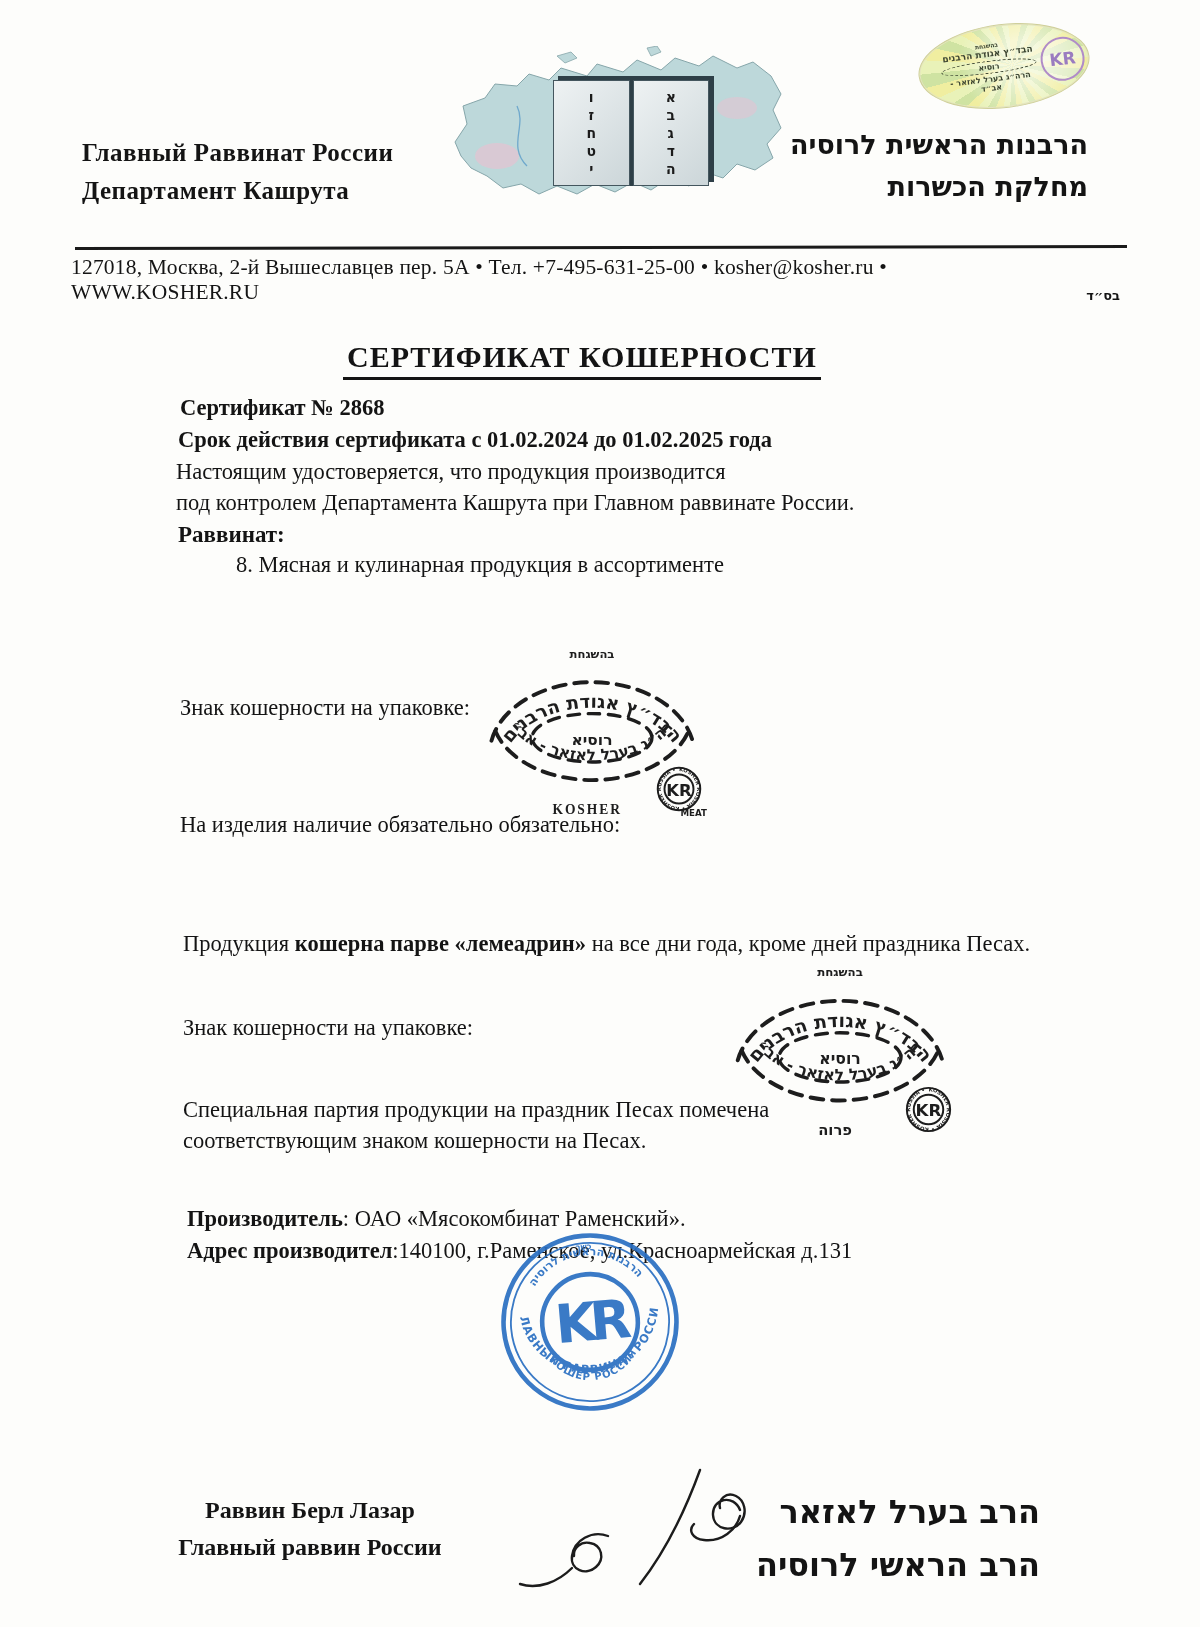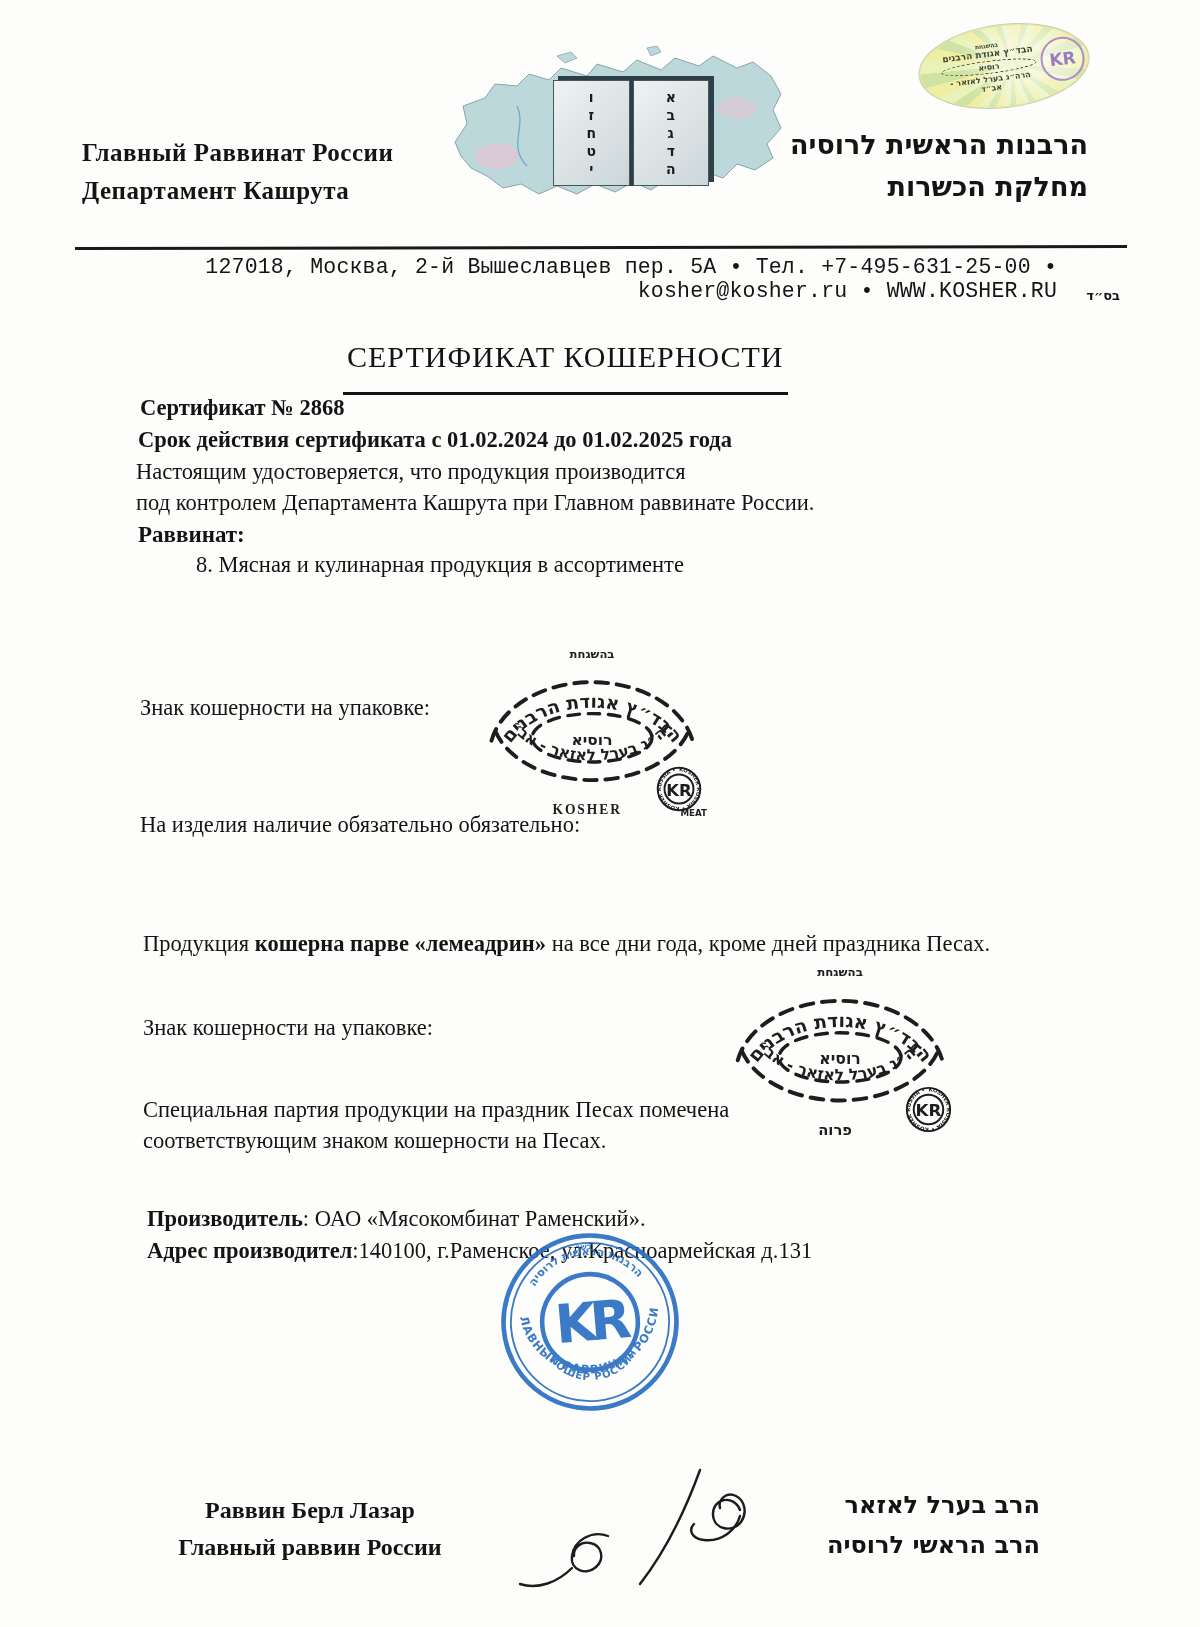--- a/index.html
+++ b/index.html
@@ -27,31 +27,31 @@
           repeating-conic-gradient(from 10deg at 55% 50%, #f0eea0 0 9deg, #cfe3a2 9deg 18deg, #e9f2b8 18deg 27deg);
         border:1px solid #cfcf9a;box-shadow:0 0 0 1px #e4e4c0 inset;display:flex;align-items:center;}
   .holo-stamp{margin-left:22px;width:96px;text-align:center;color:#3c4532;}
   .holo-stamp .hl{font-family:"DejaVu Sans",sans-serif;font-weight:bold;direction:rtl;line-height:1.15;}
   .holo-oval{border:1.5px dashed #3c4532;border-radius:50%;padding:1px 6px;margin:1px 0;}
   .holo-kr{margin-left:4px;width:40px;height:40px;border-radius:50%;border:2.5px solid #b08cc8;
            display:flex;align-items:center;justify-content:center;color:#9a7cc0;
            font-family:"DejaVu Sans",sans-serif;font-weight:bold;font-size:17px;background:rgba(255,255,255,.35);}
 
   .rule{left:75px;top:246px;width:1052px;height:3px;background:#1a1a1a;transform:rotate(-.12deg);}
-  .addr{left:77px;top:255px;width:980px;text-align:right;font-size:21.5px;letter-spacing:.2px;font-family:Liberation Mono, monospace;}
+  .addr{left:71px;top:255px;width:980px;text-align:left;font-size:21.5px;letter-spacing:.2px;}
   .bsd{right:80px;top:288px;font-size:13px;font-weight:bold;}
 
-  .title{left:343px;top:340px;font-size:30px;font-weight:normal;letter-spacing:1px;
-         border-bottom:3.5px solid #141414;padding:0 4px 18px 4px;}
-
-  .t{font-size:22.5px;line-height:31px;}
+  .title{left:343px;top:340px;font-size:30px;font-weight:bold;letter-spacing:1px;
+         border-bottom:3.5px solid #141414;padding:0 4px 3px 4px;}
+
+  .t{font-size:22.5px;line-height:31px;margin-left:40px;}
   .blue-stamp{left:498px;top:1230px;width:184px;height:184px;transform:rotate(-5deg);opacity:.92;z-index:5;}
   .sig{left:488px;top:1458px;z-index:4;}
   .foot-ru{left:150px;top:1492px;width:320px;text-align:center;font-size:24px;font-weight:bold;line-height:1.55;}
-  .foot-he{right:160px;top:1486px;font-size:24px;font-weight:bold;text-align:right;line-height:1.65;}
+  .foot-he{right:160px;top:1486px;font-size:32px;font-weight:bold;text-align:right;line-height:1.65;}
 
   svg text{font-family:"DejaVu Sans",sans-serif;}
   .st-ink{fill:#1d1d1d;}
   .serif-txt{font-family:"Liberation Serif",serif;}
 </style>
 </head>
 <body>
 
 <div class="page">
 

